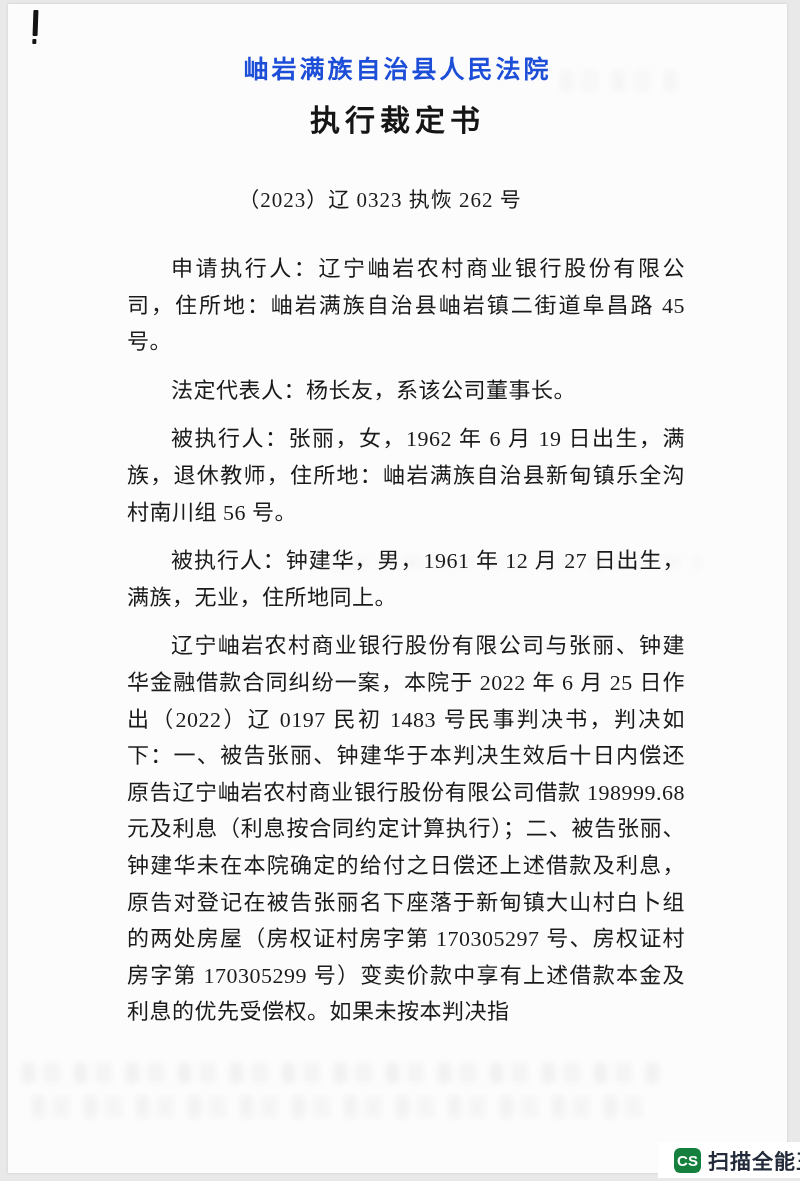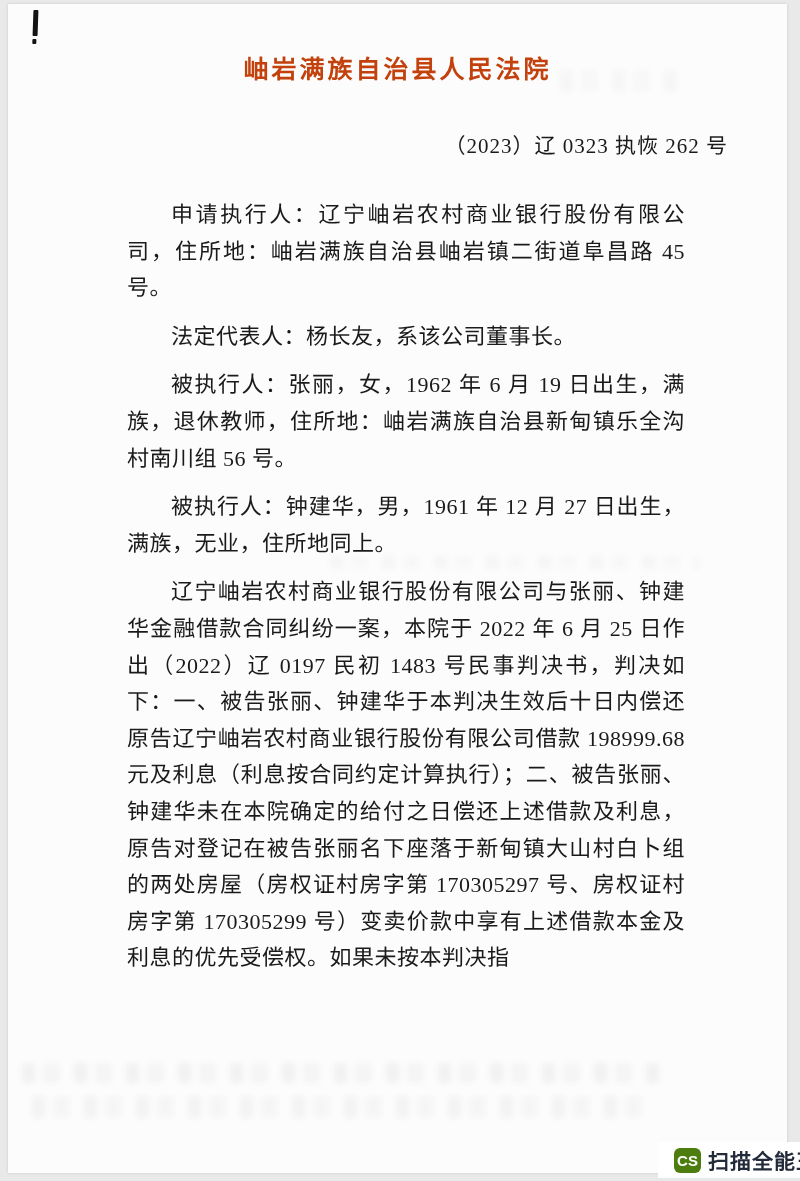--- a/index.html
+++ b/index.html
@@ -46,37 +46,37 @@
     background: #141414;
     border-radius: 1px;
   }
 
   .court-name {
     margin: 51px 0 0 0;
     text-align: center;
     font-size: 25px;
     font-weight: 700;
     letter-spacing: 3px;
-    color: #c2410c;
+    color: #1d4ed8;
     line-height: 30px;
   }
 
   .doc-title {
     margin: 18px 0 0 0;
     text-align: center;
     font-size: 30px;
     font-weight: 700;
     letter-spacing: 5px;
     color: #151515;
     line-height: 36px;
   }
 
   .case-number {
     margin: 46px 59px 12px 0;
-    text-align: right;
+    text-align: center;
     font-size: 21px;
     letter-spacing: 1px;
     color: #1a1a1a;
     line-height: 30px;
     padding-left: 24px;
   }
 
   .doc-body {
     margin: 36px 92px 0 107px;
     width: 582px;
@@ -119,21 +119,21 @@
     align-items: center;
     overflow: hidden;
     font-family: "Liberation Sans", "DejaVu Sans", sans-serif;
   }
   .cs-badge {
     flex: 0 0 auto;
     width: 27px;
     height: 25px;
     margin-left: 16px;
     border-radius: 6px;
-    background: #4d7c0f;
+    background: #15803d;
     color: #ffffff;
     font-size: 15px;
     font-weight: 700;
     display: flex;
     align-items: center;
     justify-content: center;
     letter-spacing: 0px;
   }
   .cs-label {
     flex: 0 0 auto;
@@ -148,20 +148,21 @@
 </head>
 <body>
 
 <div class="scan-page">
   <div class="paper">
 
     <div class="artifact-mark"></div>
 
     <h1 class="court-name">岫岩满族自治县人民法院</h1>
 
+    <h2 class="doc-title">执行裁定书</h2>
 
     <div class="case-number">（2023）辽 0323 执恢 262 号</div>
 
     <div class="doc-body">
         <p>申请执行人：辽宁岫岩农村商业银行股份有限公司，住所地：岫岩满族自治县岫岩镇二街道阜昌路 45 号。</p>
         <p>法定代表人：杨长友，系该公司董事长。</p>
         <p>被执行人：张丽，女，1962 年 6 月 19 日出生，满族，退休教师，住所地：岫岩满族自治县新甸镇乐全沟村南川组 56 号。</p>
         <p>被执行人：钟建华，男，1961 年 12 月 27 日出生，满族，无业，住所地同上。</p>
         <p>辽宁岫岩农村商业银行股份有限公司与张丽、钟建华金融借款合同纠纷一案，本院于 2022 年 6 月 25 日作出（2022）辽 0197 民初 1483 号民事判决书，判决如下：一、被告张丽、钟建华于本判决生效后十日内偿还原告辽宁岫岩农村商业银行股份有限公司借款 198999.68 元及利息（利息按合同约定计算执行）；二、被告张丽、钟建华未在本院确定的给付之日偿还上述借款及利息，原告对登记在被告张丽名下座落于新甸镇大山村白卜组的两处房屋（房权证村房字第 170305297 号、房权证村房字第 170305299 号）变卖价款中享有上述借款本金及利息的优先受偿权。如果未按本判决指</p>
       </div>

